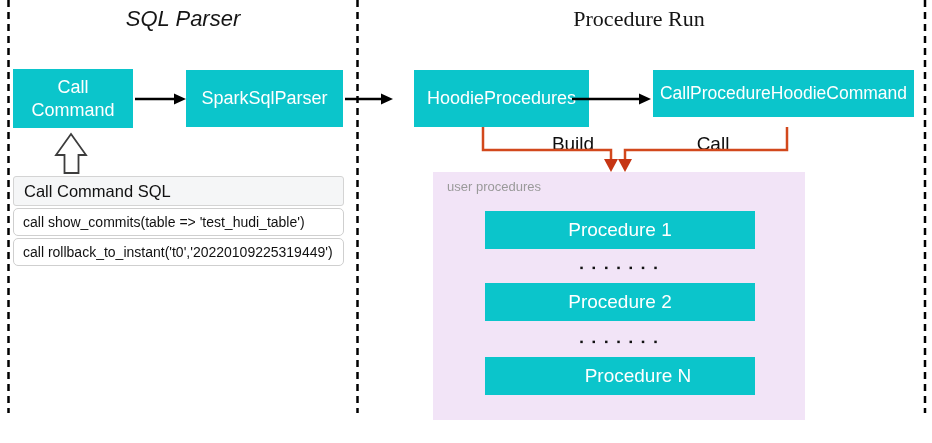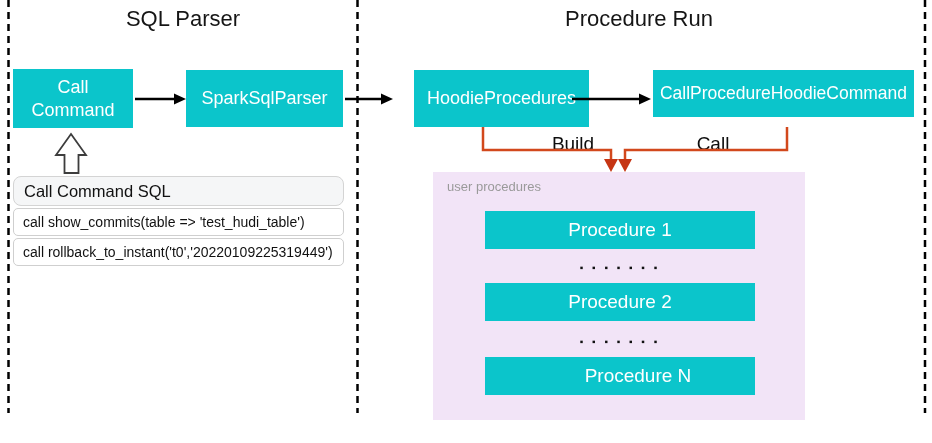--- a/index.html
+++ b/index.html
@@ -4,33 +4,33 @@
 <style>
   :root{
     --teal:#0BC5CB; --connector-orange:#D2481C; --arrow-red:#C63514;
     --purple-bg:#F2E4F7; --header-bg:#F5F6F7; --border-gray:#D4D4D4; --muted-text:#9A9A9A;
   }
   *{box-sizing:border-box; margin:0; padding:0;}
   body{background:#fff; font-family:"Liberation Sans", sans-serif;}
   .canvas{position:relative; width:932px; height:443px; background:#fff; overflow:hidden;}
   .overlay{position:absolute; left:0; top:0; width:932px; height:443px; pointer-events:none; z-index:3;}
   .section-title{position:absolute; top:6px; text-align:center; font-size:22px; color:#151515; z-index:2;}
-  .st-left{left:8px; width:350px;}
-  .st-right{left:358px; width:562px;}
+  .st-left{left:8px; width:350px;font-style:italic;}
+  .st-right{left:358px; width:562px;font-family:Liberation Serif, serif;}
   .node{position:absolute; background:var(--teal); color:#fff; display:flex; align-items:center;
         justify-content:center; text-align:center; font-size:18px; z-index:2; line-height:1.25;}
   .n-call{left:13px; top:69px; width:120px; height:59px; padding:0 12px;}
   .n-spark{left:186px; top:70px; width:157px; height:57px;}
   .n-hoodie{left:395px; top:70px; width:175px; height:57px;margin-left:19px;}
   .n-cphc{left:653px; top:70px; width:261px; height:47px; font-size:17.5px;}
   .edge-label{position:absolute; font-size:19px; color:#0d0d0d; text-align:center; z-index:2; line-height:22px;}
   .el-build{left:543px; top:133px; width:60px;}
   .el-call{left:688px; top:133px; width:50px;text-align:center;}
   .sql-header{position:absolute; left:13px; top:176px; width:331px; height:30px; background:var(--header-bg);
-        border:1px solid var(--border-gray); border-radius:8px; font-size:16.5px; color:#111;
+        border:1px solid var(--border-gray); border-radius:3px; font-size:16.5px; color:#111;
         line-height:28px; padding-left:10px; z-index:2;}
   .sql-row{position:absolute; left:13px; width:331px; height:28px; background:#fff;
         border:1px solid #CFCFCF; border-radius:5px; font-size:14px; color:#111;
         line-height:26px; padding-left:9px; white-space:nowrap; z-index:2;}
   .sql-row1{top:208px;}
   .sql-row2{top:238px;}
   .purple-panel{position:absolute; left:433px; top:172px; width:372px; height:248px;
         background:var(--purple-bg); z-index:1;}
   .up-label{position:absolute; left:14px; top:7px; font-size:13px; color:var(--muted-text);}
   .proc{position:absolute; left:52px; width:270px; height:38px; background:var(--teal); color:#fff;

